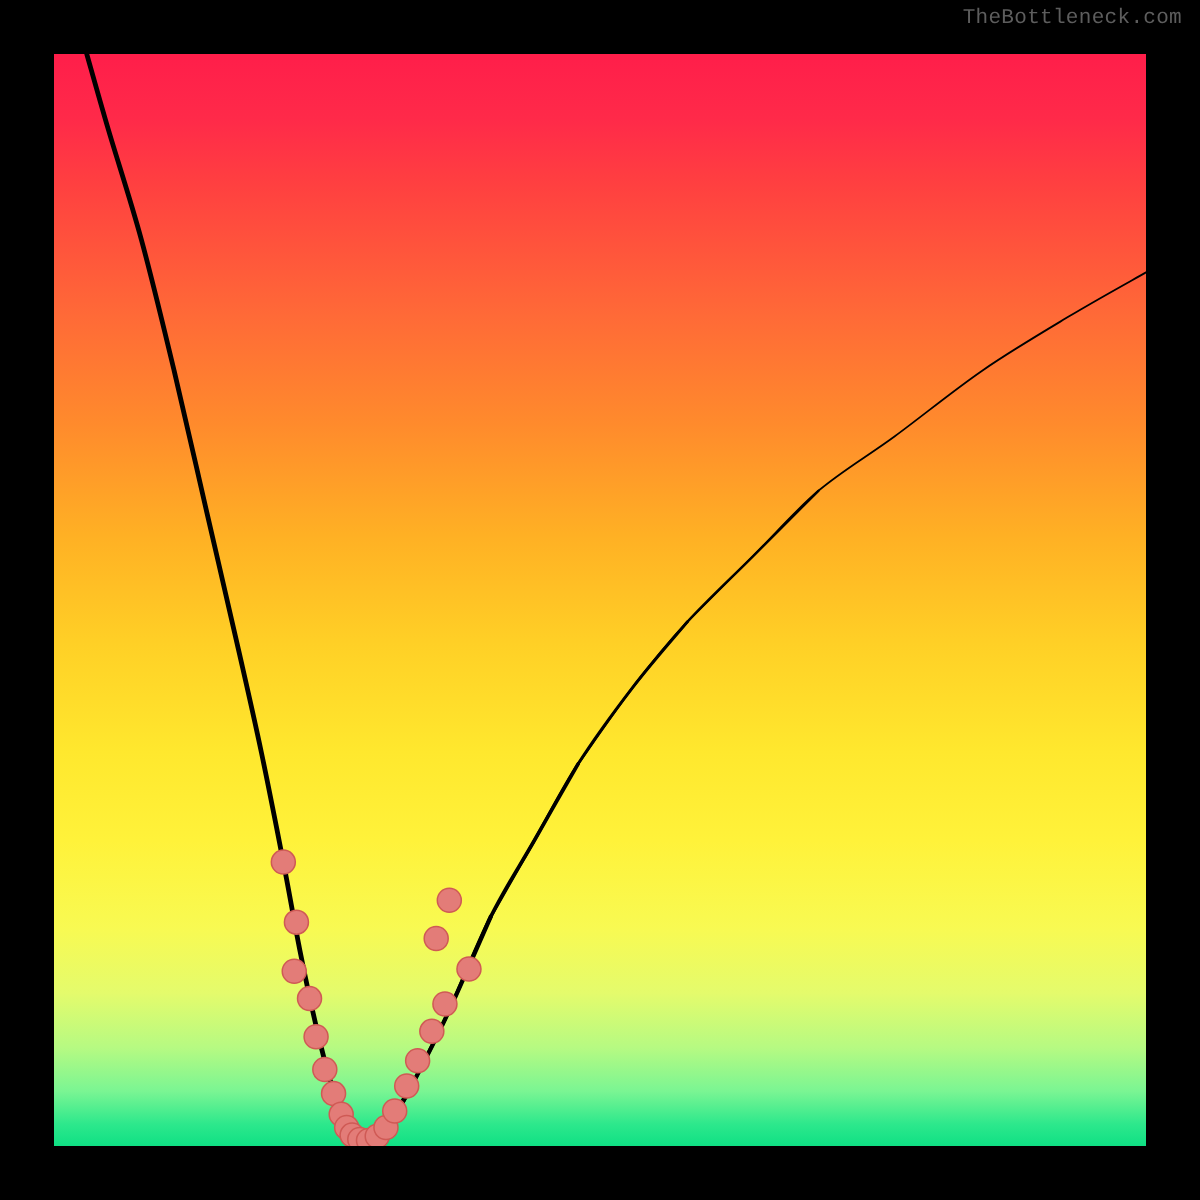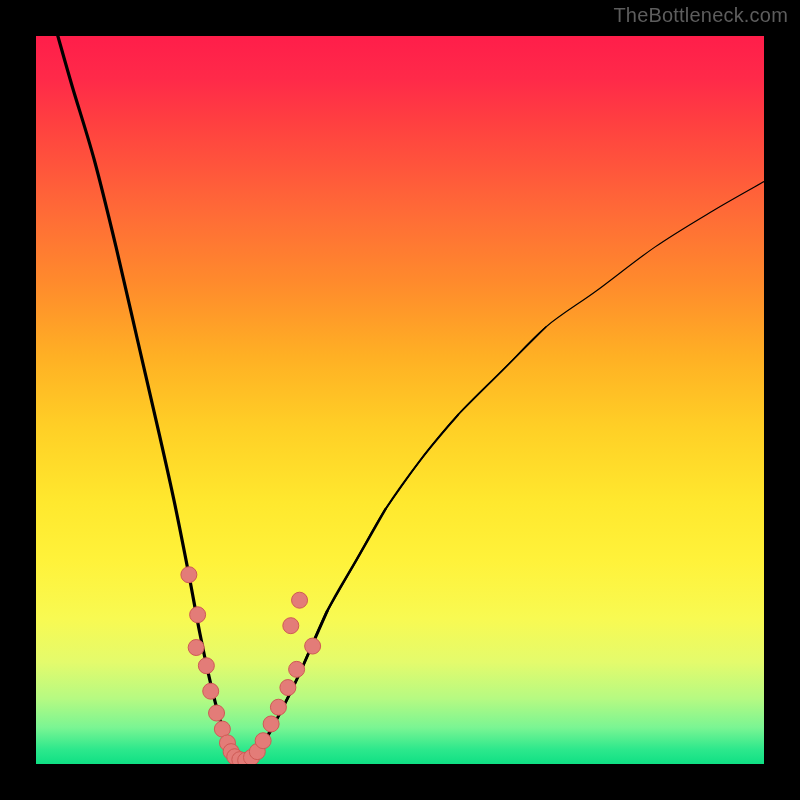--- a/index.html
+++ b/index.html
@@ -44,23 +44,24 @@
     position: absolute;
     inset: 0;
     width: 100%;
     height: 100%;
   }
   .watermark {
     position: absolute;
     top: 4px;
     right: 12px;
     color: #5d5d5d;
-    font-size: 20px;
+    font-size: 14px;
     letter-spacing: 0.2px;
     font-weight: 400;
+    font-family: Liberation Mono, monospace;
   }
 </style>
 </head>
 <body>
 
 <div class="outer">
   <div class="plot">
     <svg viewBox="0 0 728 728" preserveAspectRatio="none">
       <g id="curve-layer">
           <path d="M 21.84 0.00 C 24.27 8.49, 30.33 30.33, 36.40 50.96 C 42.47 71.59, 50.96 97.07, 58.24 123.76 C 65.52 150.45, 72.80 180.79, 80.08 211.12 C 87.36 241.45, 94.64 274.21, 101.92 305.76 C 109.20 337.31, 117.69 373.71, 123.76 400.40 C 129.83 427.09, 133.47 442.87, 138.32 465.92 C 143.17 488.97, 148.63 516.88, 152.88 538.72 C 157.13 560.56, 160.16 578.76, 163.80 596.96 C 167.44 615.16, 171.32 633.36, 174.72 647.92 C 178.12 662.48, 181.15 674.25, 184.18 684.32 C 187.22 694.39, 190.61 702.76, 192.92 708.34 C 195.23 713.93, 196.44 715.38, 198.02 717.81 C 199.59 720.23, 201.05 721.69, 202.38 722.90 C 203.72 724.12, 205.42 724.72, 206.02 725.09" fill="none" stroke="#000000" stroke-width="3.2" stroke-linecap="round"></path>

